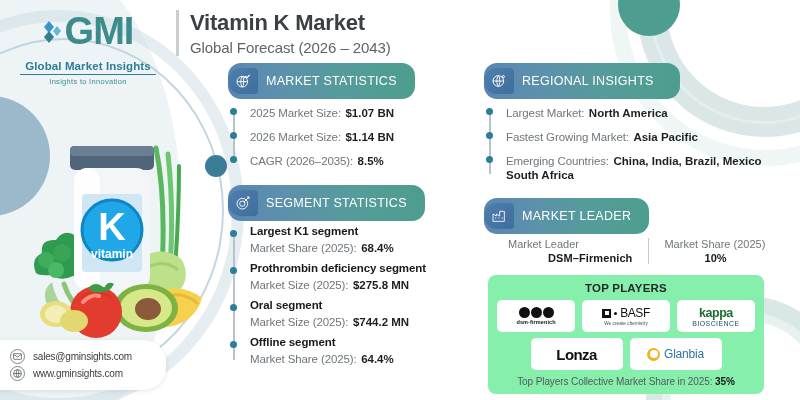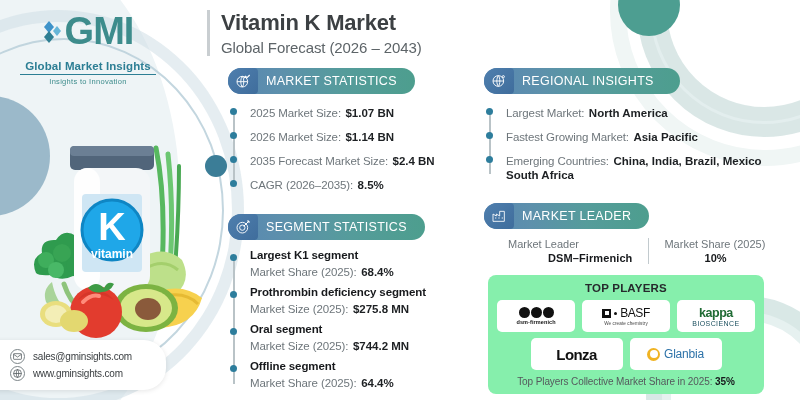--- a/index.html
+++ b/index.html
@@ -92,34 +92,34 @@
     color: #3d8c8c;
   }
   .logo-sub {
     font-size: 11.5px; font-weight: bold; color: #2c7e94;
     letter-spacing: .1px; margin-top: 7px;
   }
   .logo-rule { height: 1px; background: #2c7e94; margin: 2px 12px 2px 12px; }
   .logo-tag { font-size: 7.5px; color: #3d8c8c; letter-spacing: .3px; }
 
   .title-block {
-    position: absolute; left: 207px; top: 10px; z-index: 8;
+    position: absolute; left: 176px; top: 10px; z-index: 8;
     padding-left: 11px; border-left: 3px solid #c9ced1;
   }
   .title-main {
     font-size: 22px; font-weight: bold; color: #3c4043; letter-spacing: -.2px;
   }
   .title-sub {
     font-size: 15px; color: #5d6468; margin-top: 3px; letter-spacing: -.1px;
   }
 
   
   .sec-head { position: relative; display: flex; align-items: center; height: 26px; }
   .sec-pill {
-    height: 26px; border-radius: 13px;
+    height: 36px; border-radius: 13px;
     background: linear-gradient(90deg, #5887b3 0%, #5d90ac 28%, #559c9b 62%, #4d9e8e 100%);
     display: flex; align-items: center; padding-left: 38px; padding-right: 18px;
     min-width: 150px;
   }
   .sec-pill.wide { padding-right: 26px; }
   .sec-title {
     color: #ffffff; font-size: 12.5px; letter-spacing: .3px; white-space: nowrap;
   }
   .sec-icon {
     position: absolute; left: 0; top: 0;
@@ -277,24 +277,20 @@
       <div class="bullets">
         <div class="brow">
           <span class="lbl">2025 Market Size:</span>
           <span class="val">$1.07 BN</span>
         </div>
         <div class="brow">
           <span class="lbl">2026 Market Size:</span>
           <span class="val">$1.14 BN</span>
         </div>
         <div class="brow">
-          <span class="lbl">2035 Forecast Market Size:</span>
-          <span class="val">$2.4 BN</span>
-        </div>
-        <div class="brow">
           <span class="lbl">CAGR (2026–2035):</span>
           <span class="val">8.5%</span>
         </div>
       </div>
     </div>
 
     <div class="sec-block" id="segment-statistics-section">
       <div class="sec-head">
         <div class="sec-pill">
           <span class="sec-title">SEGMENT STATISTICS</span>

